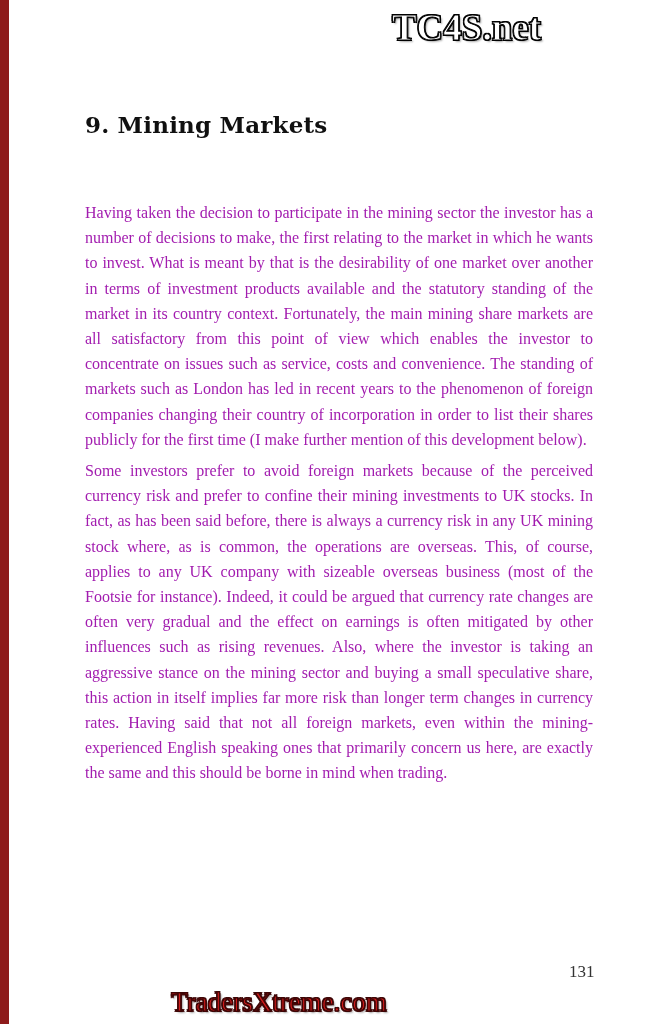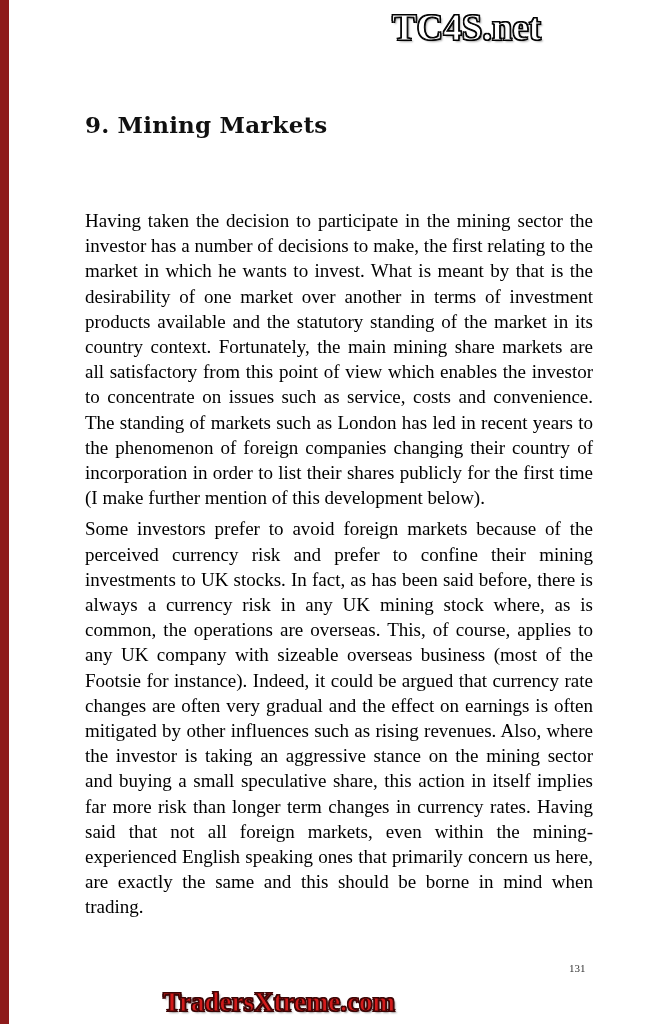--- a/index.html
+++ b/index.html
@@ -61,26 +61,26 @@
     font-weight: bold;
     font-size: 23px;
     color: #101010;
     letter-spacing: 0.2px;
   }
 
   
   .body-text {
     position: absolute;
     left: 76px;
-    top: 208px;
+    top: 200px;
     width: 508px;
-    font-size: 19px;
+    font-size: 16px;
     line-height: 25.2px;
     text-align: justify;
-    color: #000000;
+    color: #a21caf;
   }
   .body-text p {
     margin: 0 0 6px 0;
     text-align: justify;
     text-justify: inter-word;
   }
   .body-text p:last-child { margin-bottom: 0; }
 
   
   .wm-center {
@@ -97,32 +97,32 @@
       -1px 1px 0 #5c0a0a, 1px 1px 0 #5c0a0a,
       2px 2px 1px rgba(0,0,0,0.45);
     letter-spacing: 0.5px;
   }
 
   
   .page-number {
     position: absolute;
     left: 560px;
     top: 962px;
-    font-size: 11px;
+    font-size: 17px;
     color: #333333;
   }
 
   
   .wm-bottom {
     position: absolute;
     left: 50%;
     transform: translateX(-50%);
     bottom: 6px;
     font-family: "Liberation Serif", serif;
-    font-weight: bold;
+    font-weight: normal;
     font-size: 27px;
     color: #d21b1b;
     -webkit-text-stroke: 1.1px #3d0606;
     text-shadow:
       -1px -1px 0 #3d0606, 1px -1px 0 #3d0606,
       -1px 1px 0 #3d0606, 1px 1px 0 #3d0606,
       2px 2px 2px rgba(0,0,0,0.4);
     white-space: nowrap;
   }
 </style>

